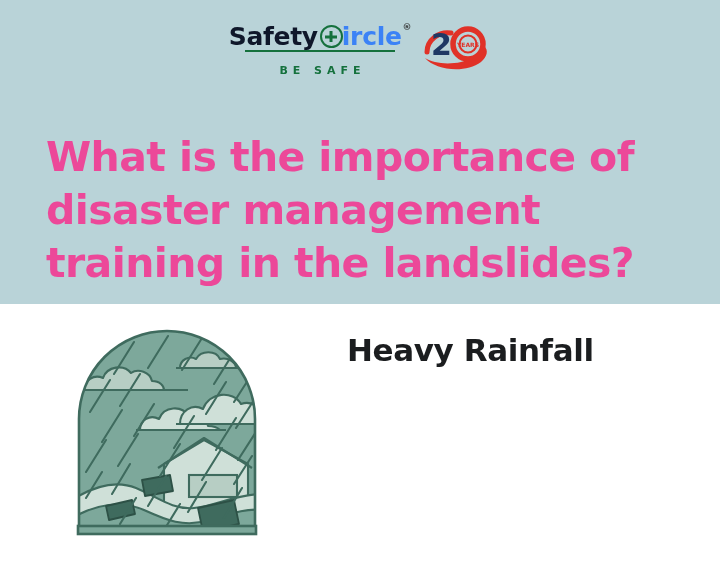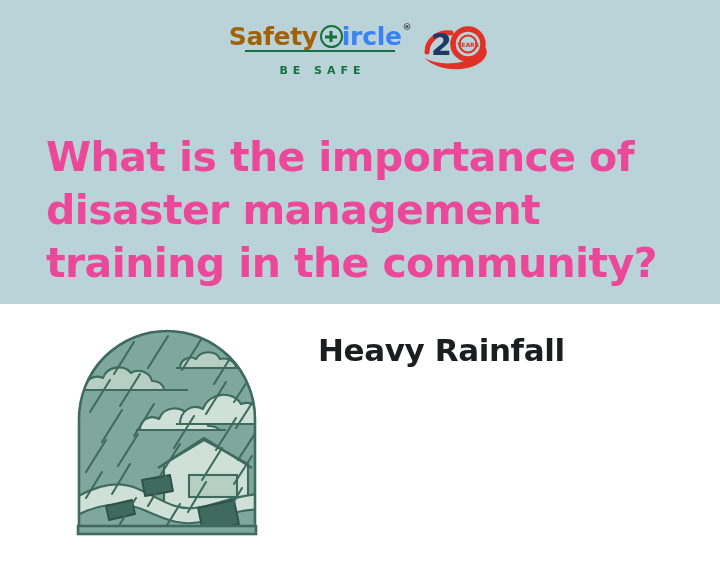--- a/index.html
+++ b/index.html
@@ -57,21 +57,21 @@
     align-items: center;
     font-family: "DejaVu Sans", sans-serif;
     font-weight: bold;
     font-size: 25px;
     color: #15713d;
     letter-spacing: -0.3px;
     line-height: 1;
     position: relative;
   }
   .brand-safety {
-    color: #a16207;
+    color: #0f172a;
   }
   .brand-circle-icon {
     display: inline-block;
     width: 23px;
     height: 23px;
     border: 2.4px solid #15713d;
     border-radius: 50%;
     position: relative;
     margin: 0 0px 0 2px;
     box-sizing: border-box;
@@ -161,21 +161,21 @@
   .illustration {
     position: absolute;
     left: 76px;
     top: 24px;
     width: 182px;
     height: 208px;
   }
 
   .content-col {
     position: absolute;
-    left: 318px;
+    left: 347px;
     top: 28px;
     width: 330px;
   }
   .section-title {
     font-family: "DejaVu Sans", sans-serif;
     font-weight: bold;
     font-size: 31px;
     line-height: 36px;
     color: #1b1d1f;
     letter-spacing: -0.4px;
@@ -220,21 +220,21 @@
         <circle cx="47" cy="22" r="8.5" fill="none" stroke="#e03127" stroke-width="2"></circle>
         <text x="47" y="25" font-family="DejaVu Sans, sans-serif" font-size="6" font-weight="bold" fill="#e03127" text-anchor="middle">YEARS</text>
       </svg>
     </div>
 
   </div>
 
   <h1 class="headline">
     <span class="hl-line">What is the importance of</span>
     <span class="hl-line">disaster management</span>
-    <span class="hl-line">training in the community?</span>
+    <span class="hl-line">training in the landslides?</span>
   </h1>
 
   <div class="lower">
 
     <div class="illustration">
       <svg width="182" height="208" viewBox="0 0 182 208" xmlns="http://www.w3.org/2000/svg">
         <defs>
           <clipPath id="archClip">
             <path d="M3 205 L3 91 A88 88 0 0 1 179 91 L179 205 Z"></path>
           </clipPath>

